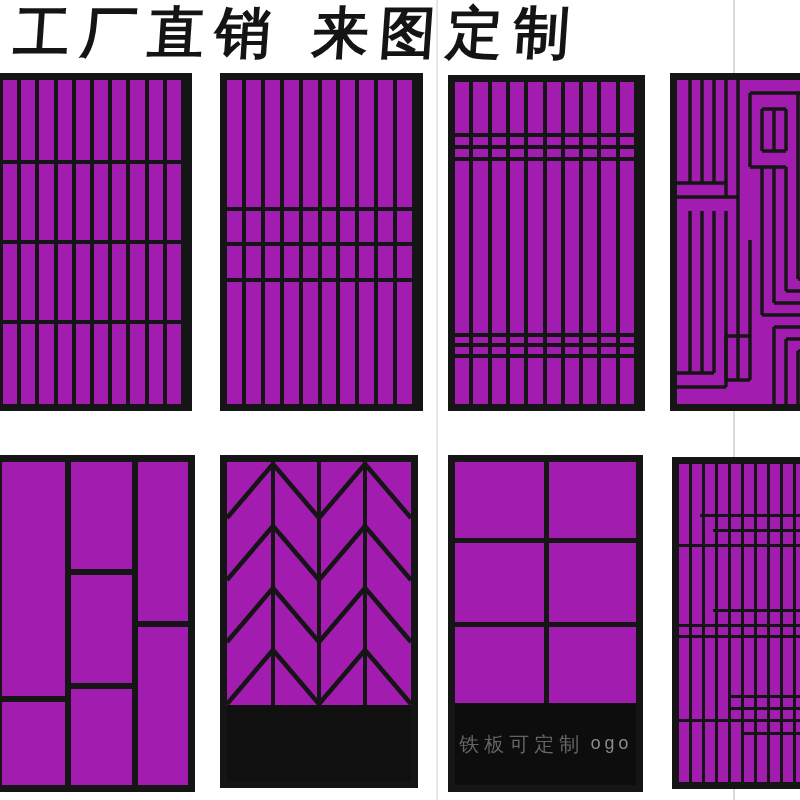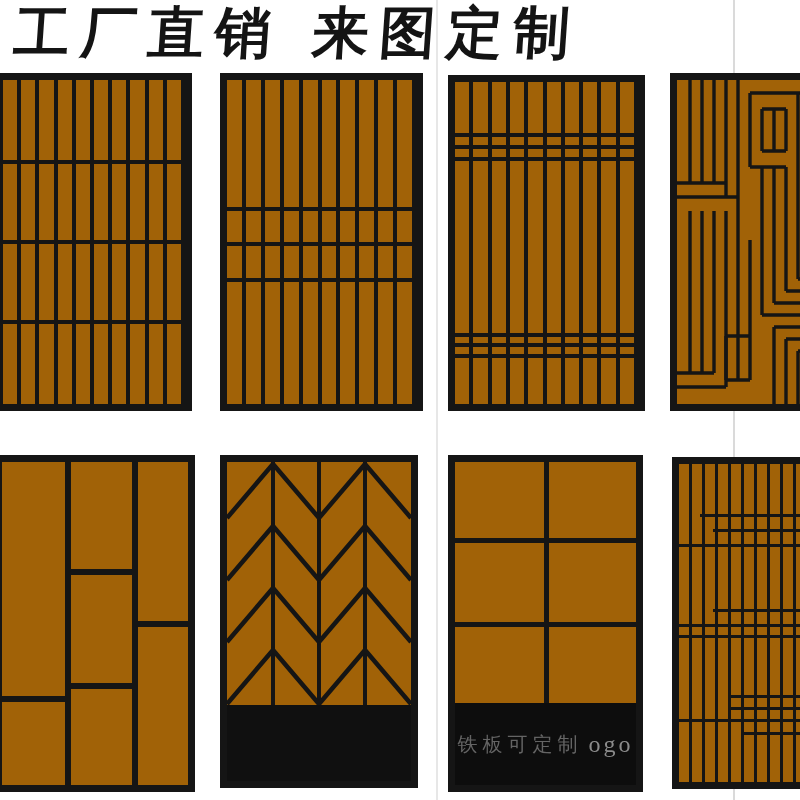--- a/index.html
+++ b/index.html
@@ -15,21 +15,21 @@
 
   .heading{
     position:absolute;left:12px;top:0px;margin:0;z-index:2;
     font-family:"DejaVu Serif","Liberation Serif",serif;
     font-weight:900;font-size:56px;line-height:64px;letter-spacing:11px;
     color:#141414;white-space:nowrap;transform:skewX(-4deg);transform-origin:left bottom;
   }
 
   .panel{
     position:absolute;box-sizing:border-box;border:7px solid var(--ink);
-    background:#a16207;z-index:1;
+    background:#a21caf;z-index:1;
   }
   
   .cols10{
     position:absolute;inset:0;
     background-image:repeating-linear-gradient(90deg,
       transparent 0, transparent calc(10% - 4px),
       var(--ink) calc(10% - 4px), var(--ink) 10%);
   }
   .hl{position:absolute;left:0;right:0;height:4px;background:var(--ink);}
   .seg{position:absolute;height:6px;background:var(--ink);}
@@ -51,21 +51,21 @@
   .p6 svg{position:absolute;inset:0;}
   
   .p7{left:448px;top:455px;width:195px;height:337px;}
   .p7 .hl{height:5px;}
   .p7 .vdiv{position:absolute;top:0;bottom:0;left:calc(50% - 2px);width:5px;background:var(--ink);}
   .p7 .band{
     position:absolute;left:0;right:0;bottom:0;height:82px;background:#0d0d0d;
     display:flex;align-items:center;justify-content:center;gap:6px;
   }
   .p7 .wm{color:#646464;font-size:20px;letter-spacing:5px;font-family:"Liberation Sans",sans-serif;}
-  .p7 .wm2{color:#8b8b8b;font-size:24px;letter-spacing:3px;font-family:Liberation Serif, serif;}
+  .p7 .wm2{color:#8b8b8b;font-size:18px;letter-spacing:3px;font-family:Liberation Mono, monospace;}
   
   .p8{left:672px;top:457px;width:142px;height:332px;}
   .p8 .lattice{
     position:absolute;inset:0;
     background-image:repeating-linear-gradient(90deg,
       transparent 0, transparent 10px, var(--ink) 10px, var(--ink) 13px);
   }
   .p8 .h{position:absolute;right:0;height:3px;background:var(--ink);}
 </style>
 </head>

